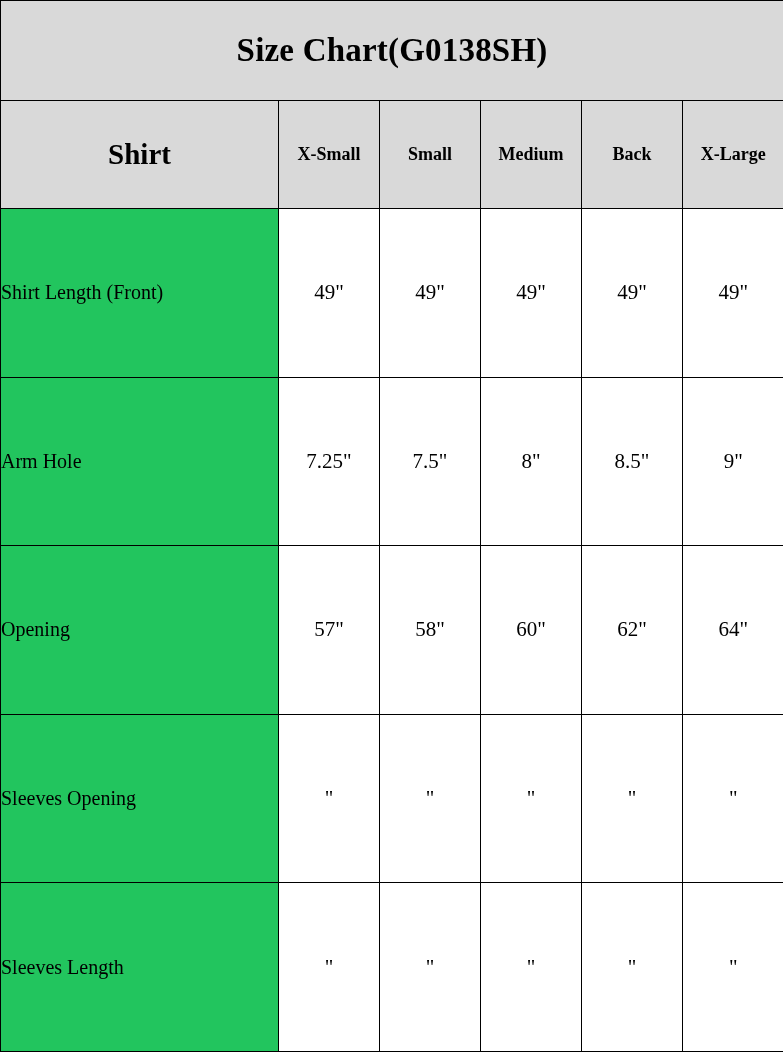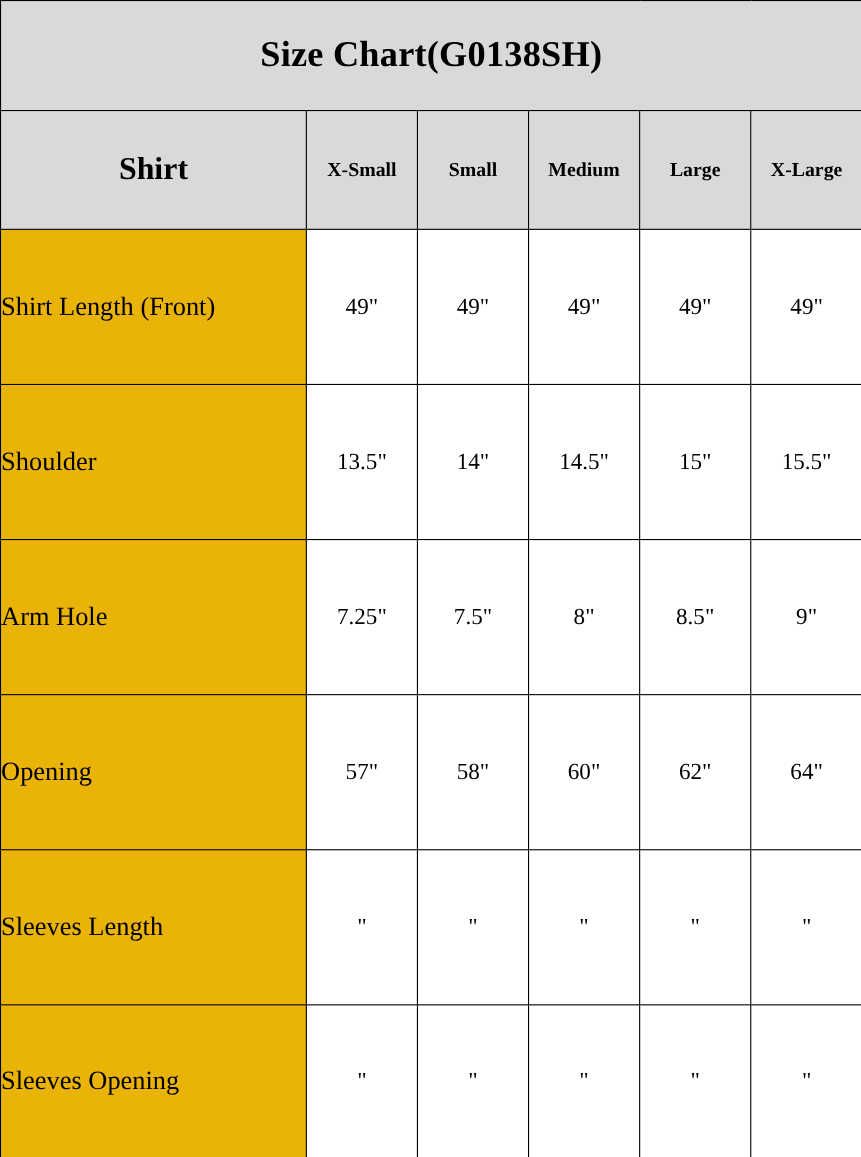--- a/index.html
+++ b/index.html
@@ -59,24 +59,24 @@
     text-align: center;
     vertical-align: middle;
     font-weight: bold;
     font-size: 18px;
   }
   .hdr-size.last {
     border-right: none;
   }
   
   .row-label {
-    background: #eab308;
+    background: #22c55e;
     text-align: left;
     vertical-align: middle;
-    font-size: 24px;
+    font-size: 20px;
     padding-left: 8px;
     padding-right: 4px;
     line-height: 1.25;
     border-left: none;
   }
   .cell-val {
     background: #ffffff;
     text-align: center;
     vertical-align: middle;
     font-size: 21px;
@@ -105,73 +105,65 @@
     </colgroup>
     <tbody>
       <tr>
         <td class="title-cell" colspan="6">Size Chart(G0138SH)</td>
       </tr>
       <tr>
         <td class="hdr-label">Shirt</td>
         <td class="hdr-size">X-Small</td>
         <td class="hdr-size">Small</td>
         <td class="hdr-size">Medium</td>
-        <td class="hdr-size">Large</td>
+        <td class="hdr-size">Back</td>
         <td class="hdr-size last">X-Large</td>
       </tr>
 
       <tr class="body-row">
         <td class="row-label">Shirt Length (Front)</td>
         <td class="cell-val">49"</td>
         <td class="cell-val">49"</td>
         <td class="cell-val">49"</td>
         <td class="cell-val">49"</td>
         <td class="cell-val last">49"</td>
       </tr>
 
 
-      <tr class="body-row">
-        <td class="row-label">Shoulder</td>
-        <td class="cell-val">13.5"</td>
-        <td class="cell-val">14"</td>
-        <td class="cell-val">14.5"</td>
-        <td class="cell-val">15"</td>
-        <td class="cell-val last">15.5"</td>
-      </tr>
 
 
       <tr class="body-row">
         <td class="row-label">Arm Hole</td>
         <td class="cell-val">7.25"</td>
         <td class="cell-val">7.5"</td>
         <td class="cell-val">8"</td>
         <td class="cell-val">8.5"</td>
         <td class="cell-val last">9"</td>
       </tr>
 
       <tr class="body-row">
         <td class="row-label">Opening</td>
         <td class="cell-val">57"</td>
         <td class="cell-val">58"</td>
         <td class="cell-val">60"</td>
         <td class="cell-val">62"</td>
         <td class="cell-val last">64"</td>
       </tr>
 
-      <tr class="body-row">
-        <td class="row-label">Sleeves Length</td>
+      <tr class="body-row last-row">
+        <td class="row-label">Sleeves Opening</td>
         <td class="cell-val">"</td>
         <td class="cell-val">"</td>
         <td class="cell-val">"</td>
         <td class="cell-val">"</td>
         <td class="cell-val last">"</td>
       </tr>
 
-      <tr class="body-row last-row">
-        <td class="row-label">Sleeves Opening</td>
+      <tr class="body-row">
+        <td class="row-label">Sleeves Length</td>
         <td class="cell-val">"</td>
         <td class="cell-val">"</td>
         <td class="cell-val">"</td>
         <td class="cell-val">"</td>
         <td class="cell-val last">"</td>
       </tr>
     </tbody>
   </table>
 </div>
 

